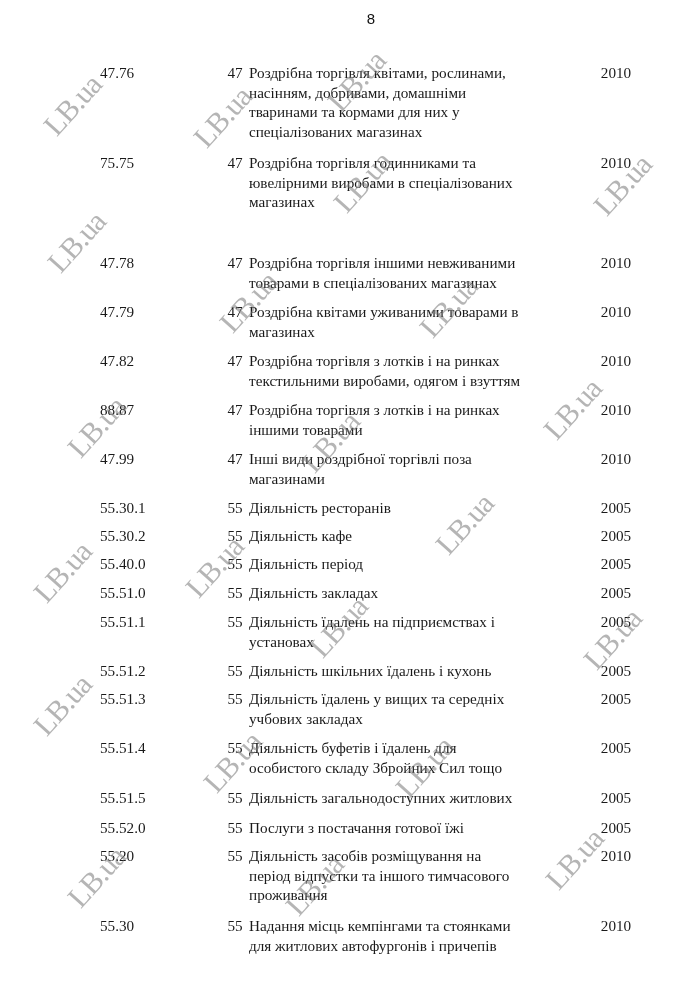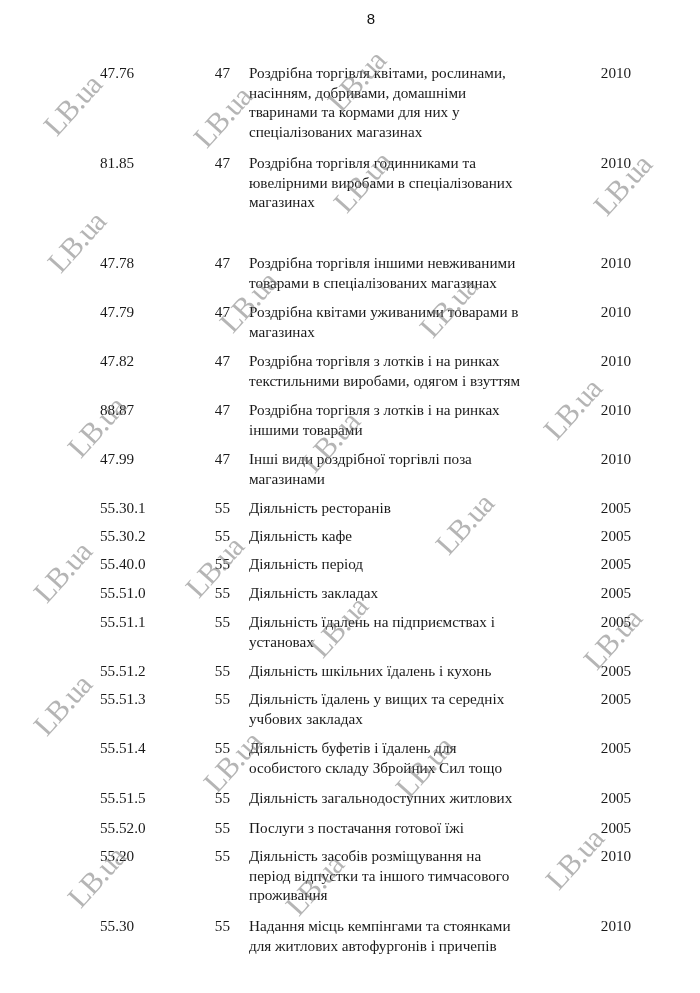--- a/index.html
+++ b/index.html
@@ -34,23 +34,23 @@
     }
     .code {
       position: absolute;
       left: 100px;
       width: 80px;
       text-align: left;
       white-space: nowrap;
     }
     .section {
       position: absolute;
-      left: 192px;
+      left: 216px;
       width: 38px;
-      text-align: right;
+      text-align: center;
     }
     .desc {
       position: absolute;
       left: 249px;
       width: 330px;
       white-space: pre-line;
       font-family: Liberation Serif, serif;
     }
     .year {
       position: absolute;
@@ -79,21 +79,21 @@
   <div class="row" style="top:63px;">
     <span class="code">47.76</span>
     <span class="section">47</span>
     <span class="desc">Роздрібна торгівля квітами, рослинами,
 насінням, добривами, домашніми
 тваринами та кормами для них у
 спеціалізованих магазинах</span>
     <span class="year">2010</span>
   </div>
   <div class="row" style="top:153px;">
-    <span class="code">81.85</span>
+    <span class="code">75.75</span>
     <span class="section">47</span>
     <span class="desc">Роздрібна торгівля годинниками та
 ювелірними виробами в спеціалізованих
 магазинах</span>
     <span class="year">2010</span>
   </div>
   <div class="row" style="top:253px;">
     <span class="code">47.78</span>
     <span class="section">47</span>
     <span class="desc">Роздрібна торгівля іншими невживаними

